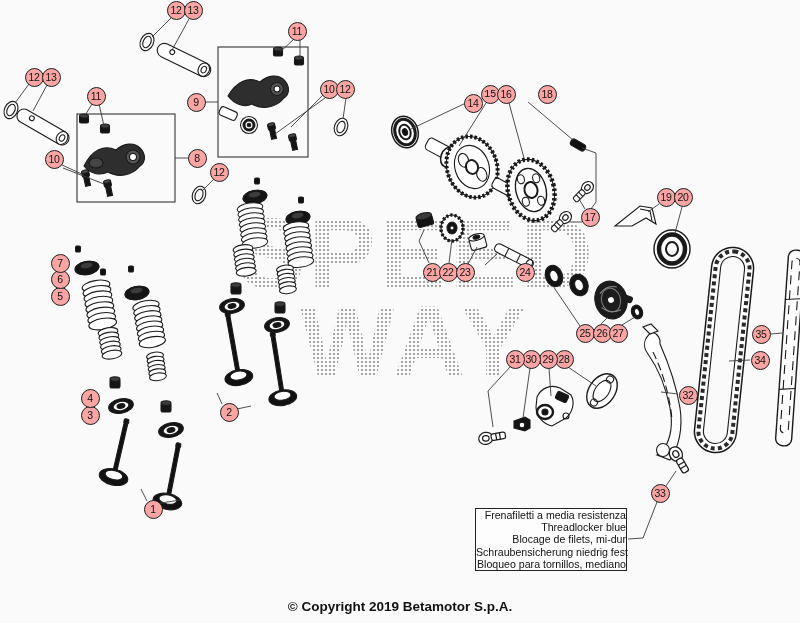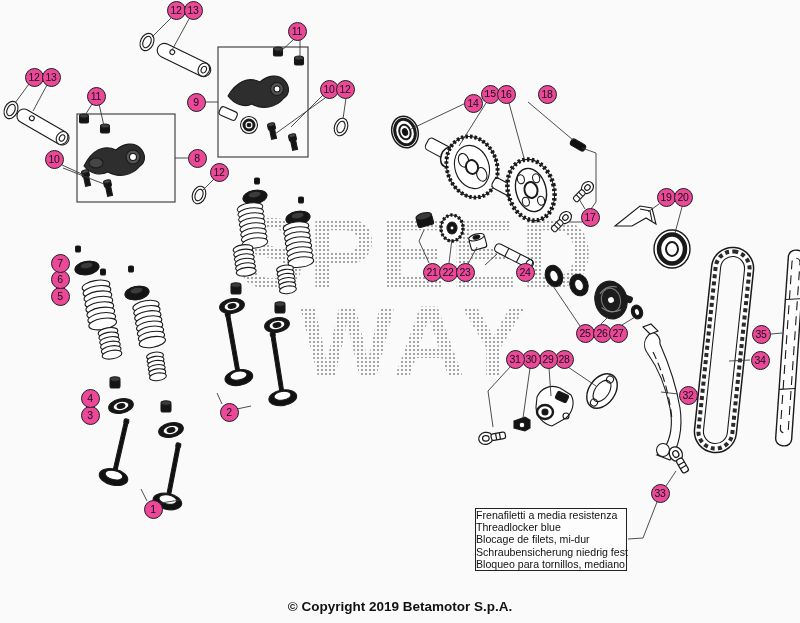--- a/index.html
+++ b/index.html
@@ -12,29 +12,29 @@
       background-image:radial-gradient(circle,#8f8f8f 1.05px,rgba(0,0,0,0) 1.45px);
       background-size:4px 4px;
       -webkit-background-clip:text;background-clip:text;opacity:.8;user-select:none;}
   .wm1{left:238px;top:196px;font-size:100px;}
   .wm2{left:300px;top:284px;font-size:100px;}
 
   svg.diagram{position:absolute;left:0;top:0;z-index:1;}
 
   
   .callout{position:absolute;z-index:3;width:19px;height:19px;box-sizing:border-box;
-      border:1.2px solid #1d1d1d;border-radius:50%;background:#ec4899;
+      border:1.2px solid #1d1d1d;border-radius:50%;background:#fca5a5;
       font-size:10.5px;line-height:16.5px;text-align:center;color:#111;
       letter-spacing:-0.3px;cursor:pointer;}
 
   
   .notebox{position:absolute;z-index:2;left:475px;top:508px;width:152px;height:63px;
       box-sizing:border-box;border:1px solid #222;background:#fdfdfd;
       display:flex;flex-direction:column;justify-content:center;}
-  .notebox div{font-size:10.6px;line-height:12.2px;text-align:left;color:#111;white-space:nowrap;}
+  .notebox div{font-size:10.6px;line-height:12.2px;text-align:right;color:#111;white-space:nowrap;}
 
   .copyright{position:absolute;z-index:2;left:0;top:599px;width:800px;text-align:center;
       font-size:13.5px;font-weight:bold;color:#111;}
 </style>
 </head>
 <body>
 
 <div class="stage">
 
   <div class="wm wm1">SPEED</div>

